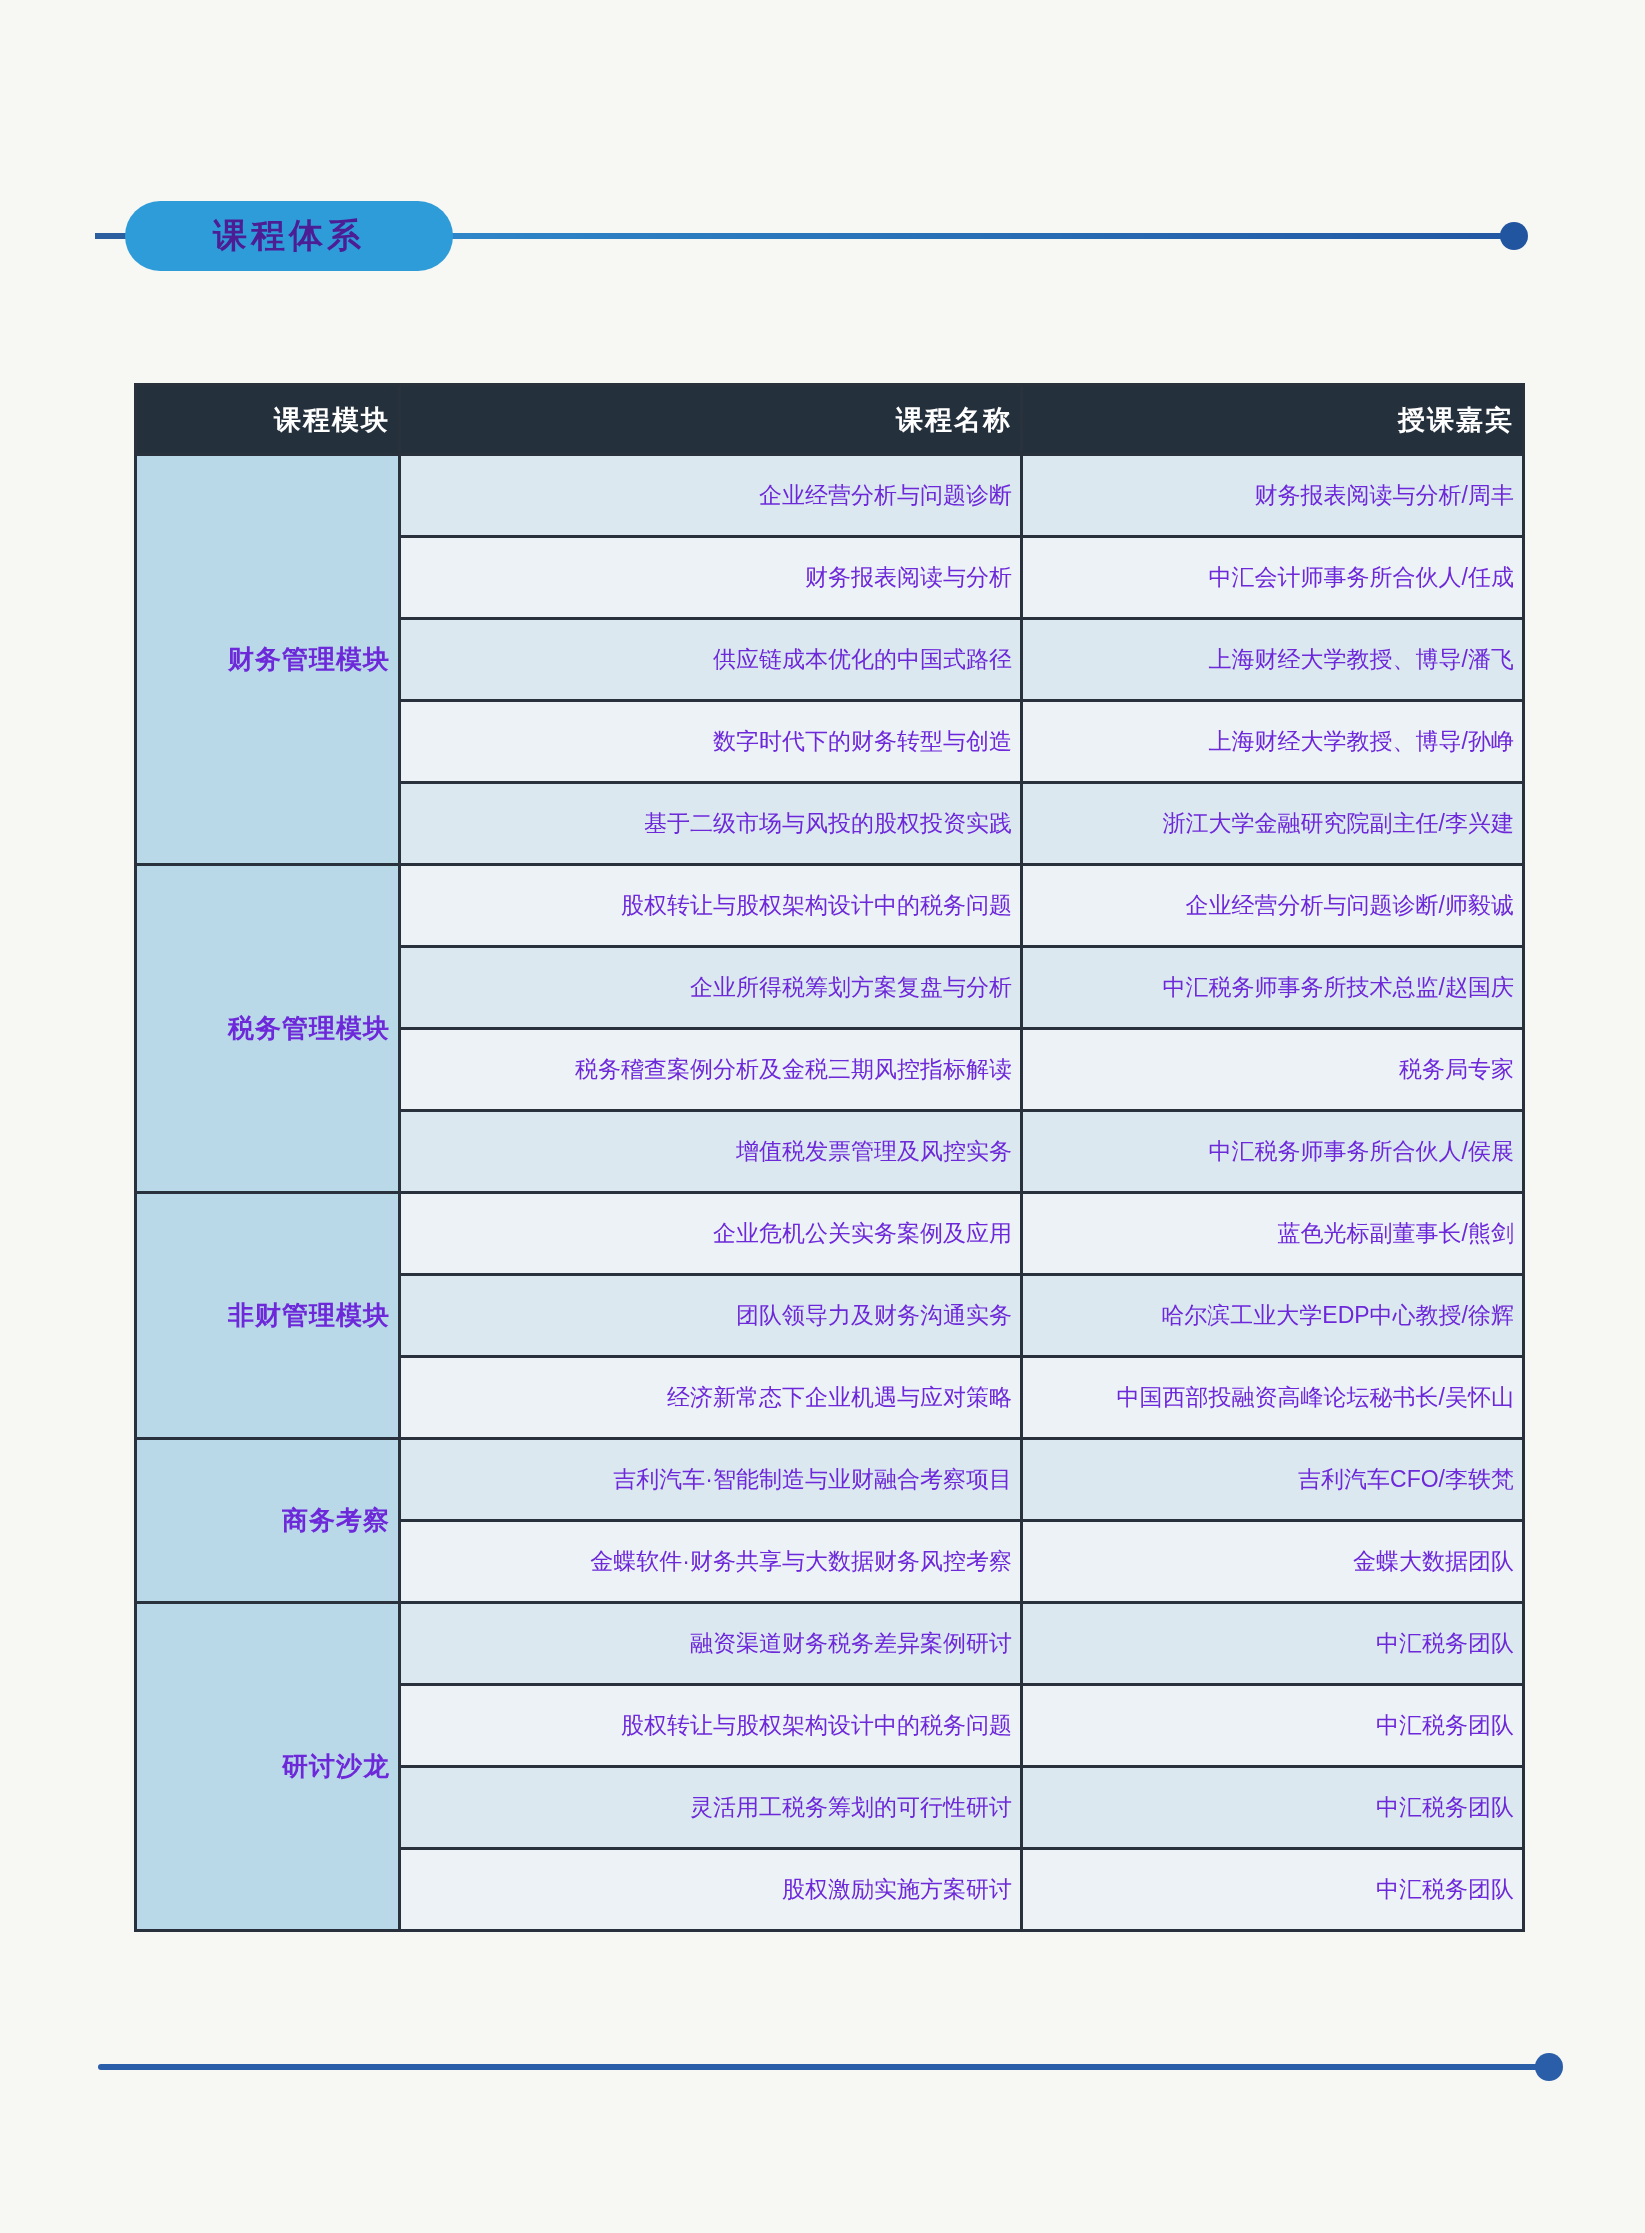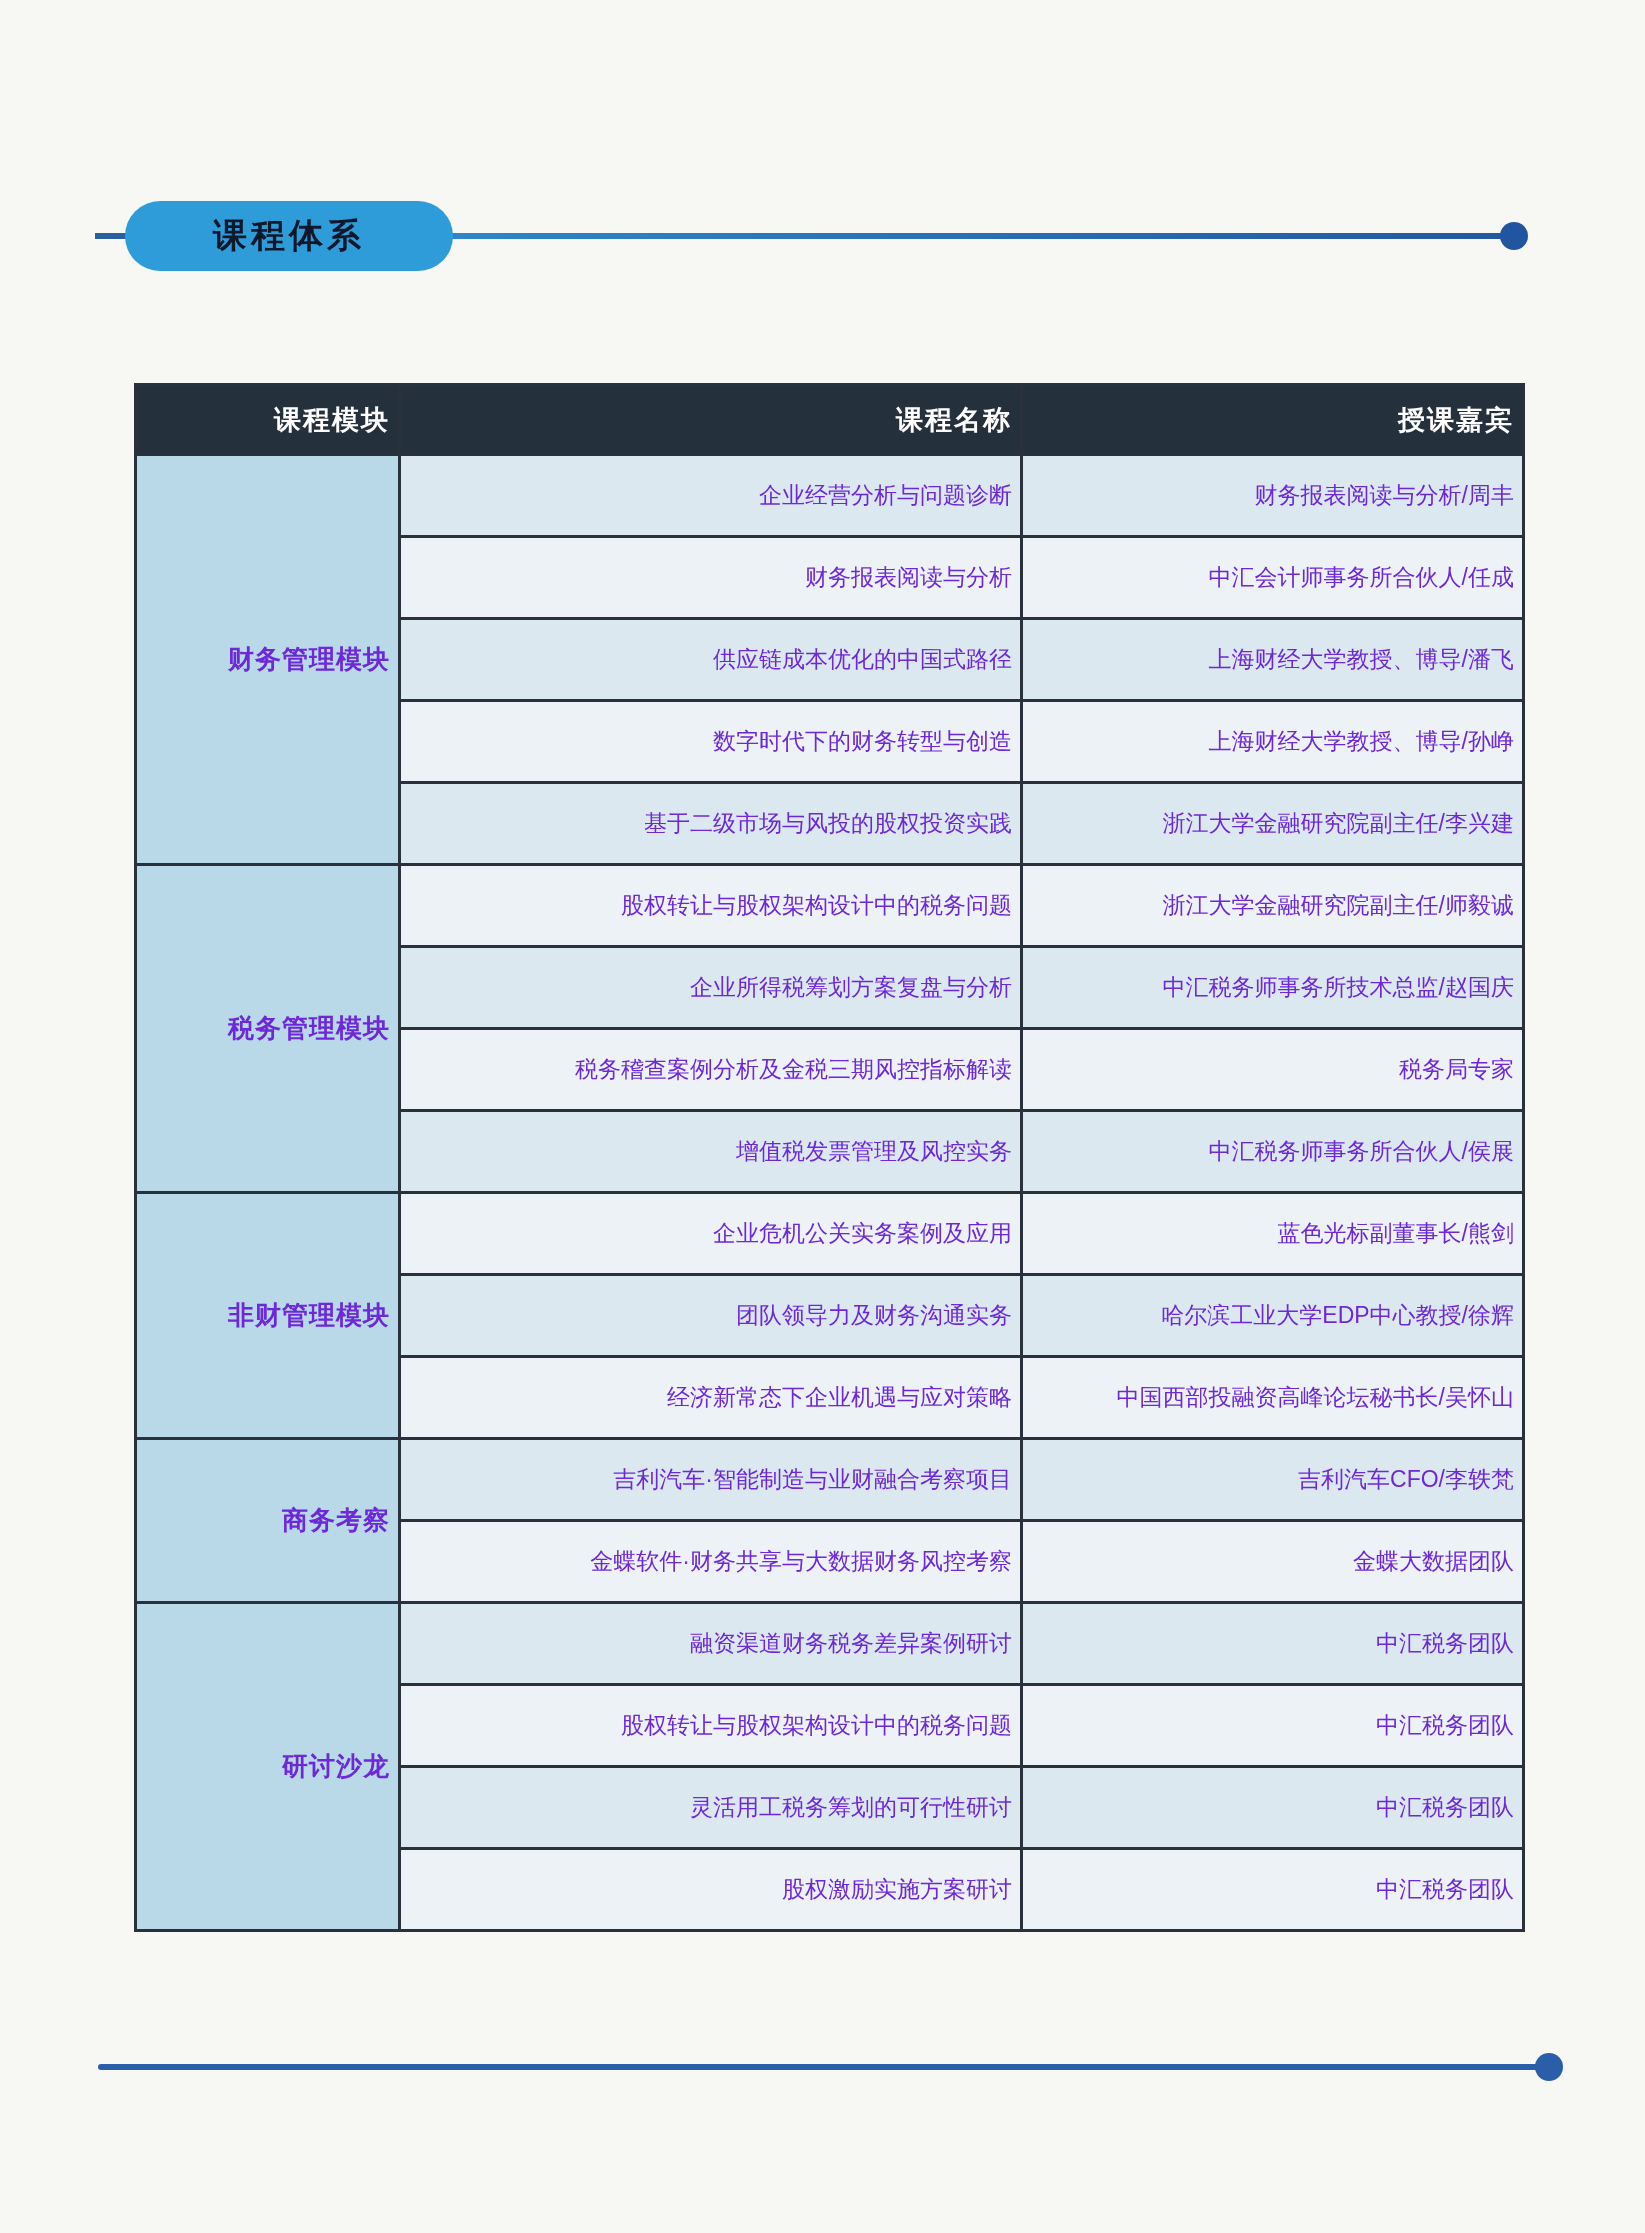--- a/index.html
+++ b/index.html
@@ -13,21 +13,21 @@
   
   .rule{position:absolute;background:#2a5ea8;}
   .rule-left{left:95px;top:233px;width:45px;height:6px;background:#2b5f9f;}
   .rule-right{left:438px;top:233px;width:1070px;height:6px;
     background:linear-gradient(to right,#2e86c8,#2358a3);border-radius:3px;}
   .badge{
     position:absolute;left:125px;top:201px;width:328px;height:70px;
     background:#2f9cda;border-radius:35px;
     display:flex;align-items:center;justify-content:center;
   }
-  .badge span{color:#0f172a;font-size:34px;font-weight:bold;letter-spacing:4px;}
+  .badge span{color:#4c1d95;font-size:34px;font-weight:bold;letter-spacing:4px;}
   .dot{position:absolute;border-radius:50%;background:#2255a0;}
   .dot-top{left:1500px;top:222px;width:28px;height:28px;}
   .dot-bottom{left:1535px;top:2053px;width:28px;height:28px;background:#2a5ea8;}
   .rule-bottom{left:98px;top:2064px;width:1453px;height:6px;background:#2a5ea8;border-radius:3px;}
 
   
   .table-wrap{position:absolute;left:134px;top:383px;width:1388px;}
   table{
     width:100%;
     border-collapse:collapse;
@@ -104,21 +104,21 @@
           <td class="data-cell course-cell">数字时代下的财务转型与创造</td>
           <td class="data-cell guest-cell">上海财经大学教授、博导/孙峥</td>
         </tr>
         <tr class="odd">
           <td class="data-cell course-cell">基于二级市场与风投的股权投资实践</td>
           <td class="data-cell guest-cell">浙江大学金融研究院副主任/李兴建</td>
         </tr>
         <tr class="even">
           <td class="module-cell" rowspan="4">税务管理模块</td>
           <td class="data-cell course-cell">股权转让与股权架构设计中的税务问题</td>
-          <td class="data-cell guest-cell">浙江大学金融研究院副主任/师毅诚</td>
+          <td class="data-cell guest-cell">企业经营分析与问题诊断/师毅诚</td>
         </tr>
         <tr class="odd">
           <td class="data-cell course-cell">企业所得税筹划方案复盘与分析</td>
           <td class="data-cell guest-cell">中汇税务师事务所技术总监/赵国庆</td>
         </tr>
         <tr class="even">
           <td class="data-cell course-cell">税务稽查案例分析及金税三期风控指标解读</td>
           <td class="data-cell guest-cell">税务局专家</td>
         </tr>
         <tr class="odd">

